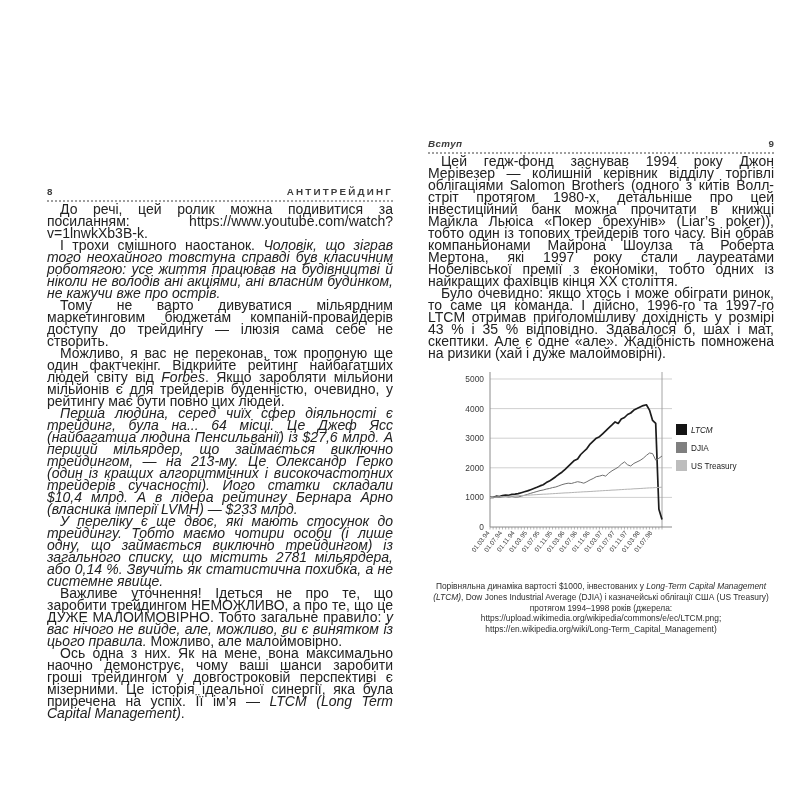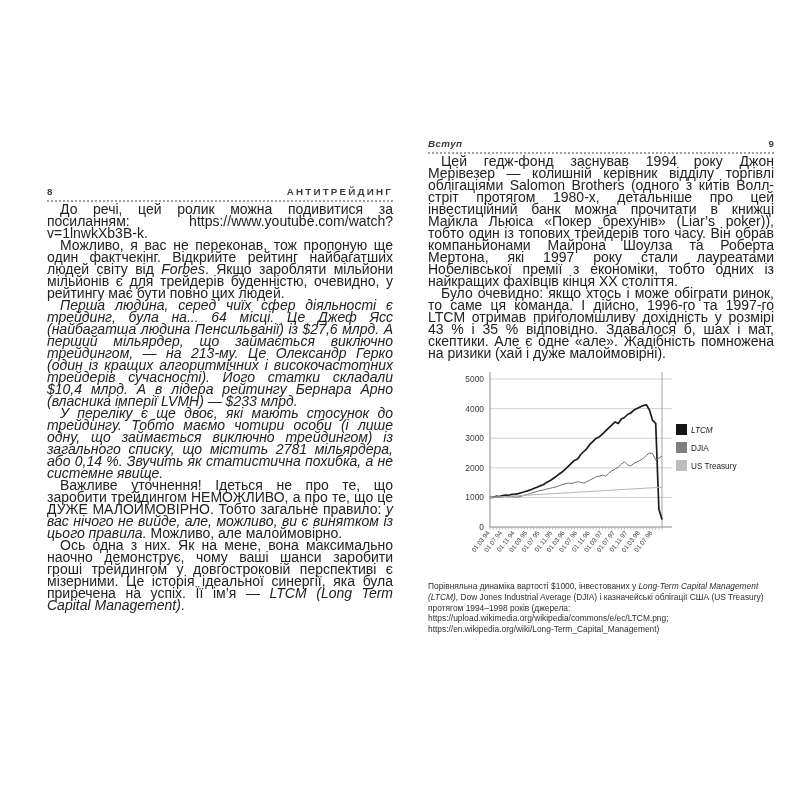--- a/index.html
+++ b/index.html
@@ -15,36 +15,38 @@
   .running-title{letter-spacing:2.2px;margin-top:48px;}
   .chapter-title{font-style:italic;letter-spacing:.4px;}
   .rule{border-top:2px dotted #9f9f9f;height:0;margin-top:3px;}
   .body{margin-top:1px;text-align:justify;font-size:14px;line-height:12px;color:#222;}
   .body p{margin:0;text-indent:13px;}
   .italic-body p{}
   .i{font-style:italic;}
   .b{font-weight:normal;font-style:normal;}
   .chart-wrap{margin-top:8px;}
   svg text{font-family:"Liberation Sans", sans-serif;}
-  .caption{margin-top:2px;font-size:8.4px;line-height:10.8px;
+  .caption{margin-top:2px;text-align:center;font-size:8.4px;line-height:10.8px;
     color:#2e2e2e;overflow-wrap:anywhere;}
 </style>
 </head>
 <body>
 
 <div class="spread">
 
   <div class="page">
     <div class="page-header">
       <span>8</span>
       <span class="running-title">АНТИТРЕЙДИНГ</span>
     </div>
     <div class="rule"></div>
     <div class="body">
         <p><span>До речі, цей ролик можна подивитися за посиланням: https://www.youtube.com/watch?v=1lnwkXb3B-k.</span></p>
+        <p><span>І трохи смішного наостанок. </span><span class="i">Чоловік, що зіграв того неохайного товстуна справді був класичним роботягою: усе життя працював на будівництві й ніколи не володів ані акціями, ані власним будинком, не кажучи вже про острів.</span></p>
+        <p><span>Тому не варто дивуватися мільярдним маркетинговим бюджетам компаній-провайдерів доступу до трейдингу — ілюзія сама себе не створить.</span></p>
         <p><span>Можливо, я вас не переконав, тож пропоную ще один фактчекінг. Відкрийте рейтинг найбагатших людей світу від </span><span class="i">Forbes</span><span>. Якщо заробляти мільйони мільйонів є для трейдерів буденністю, очевидно, у рейтингу має бути повно цих людей.</span></p>
         <p><span class="i">Перша людина, серед чиїх сфер діяльності є трейдинг, була на... 64 місці. Це Джеф Ясс (найбагатша людина Пенсильванії) із $27,6 млрд. А перший мільярдер, що займається виключно трейдингом, — на 213-му. Це Олександр Герко (один із кращих алгоритмічних і високочастотних трейдерів сучасності). Його статки складали $10,4 млрд. А в лідера рейтингу Бернара Арно (власника імперії LVMH) — $233 млрд.</span></p>
         <p><span class="i">У переліку є ще двоє, які мають стосунок до трейдингу. Тобто маємо чотири особи (і лише одну, що займається виключно трейдингом) із загального списку, що містить 2781 мільярдера, або 0,14 %. Звучить як статистична похибка, а не системне явище.</span></p>
         <p><span class="b">Важливе уточнення!</span><span> Ідеться не про те, що заробити трейдингом НЕМОЖЛИВО, а про те, що це ДУЖЕ МАЛОЙМОВІРНО. Тобто загальне правило: </span><span class="i">у вас нічого не вийде, але, можливо, ви є винятком із цього правила.</span><span> Можливо, але малоймовірно.</span></p>
         <p><span>Ось одна з них. Як на мене, вона максимально наочно демонструє, чому ваші шанси заробити гроші трейдингом у довгостроковій перспективі є мізерними. Це історія ідеальної синергії, яка була приречена на успіх. Її ім’я — </span><span class="i">LTCM (Long Term Capital Management)</span><span>.</span></p>
       </div>
   </div>
 
   <div class="page">
     <div class="page-header">

